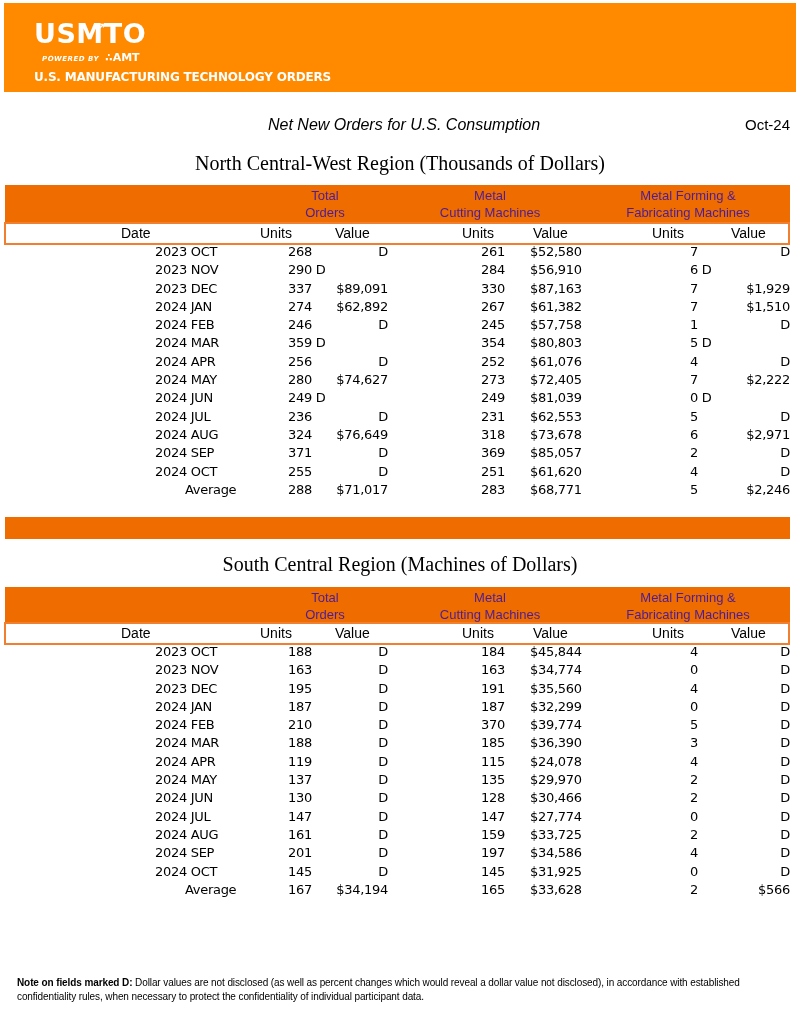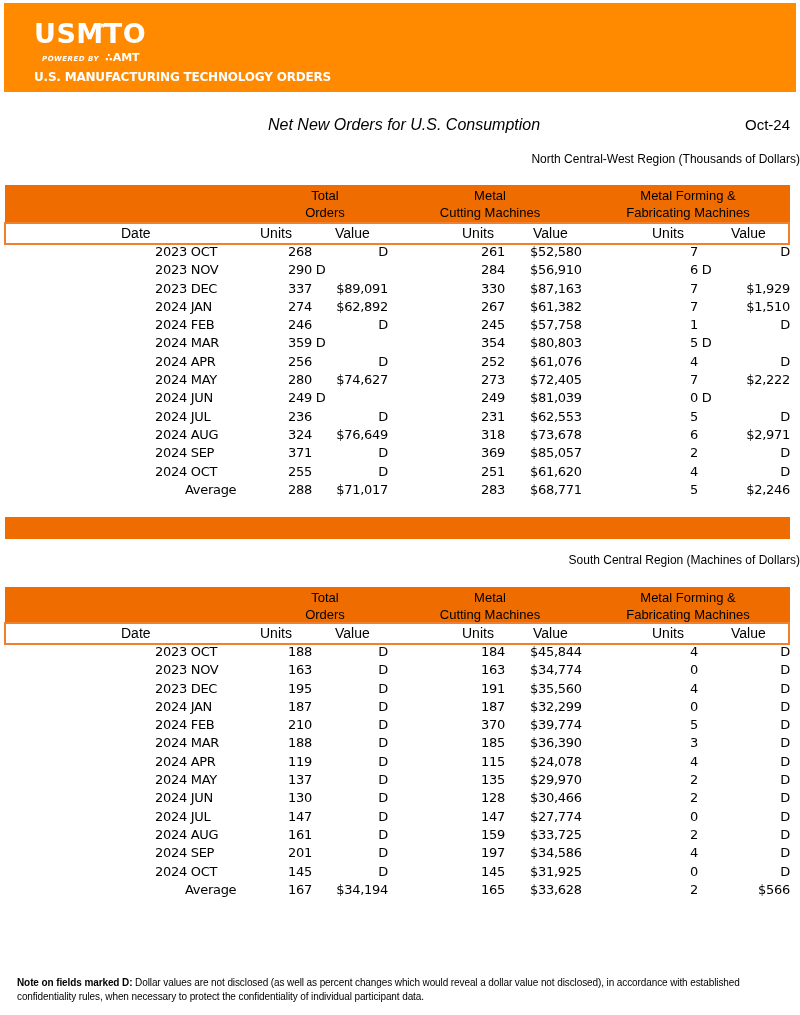--- a/index.html
+++ b/index.html
@@ -8,24 +8,24 @@
     .banner { position: absolute; left: 4px; top: 3px; width: 792px; height: 89px; background: #FF8A00; }
     .logo { position: absolute; left: 30px; top: 17px; color: #fff; font-family: "DejaVu Sans", sans-serif; font-weight: bold; font-size: 27px; letter-spacing: 0.5px; line-height: 28px; }
     .logo .arrow { position: absolute; left: 62px; top: -6px; font-size: 11px; }
     .powered { position: absolute; left: 38px; top: 48px; color: #fff; font-family: "DejaVu Sans", sans-serif; font-size: 7px; font-weight: bold; font-style: italic; letter-spacing: 0.5px; }
     .powered .amt { font-style: normal; font-size: 11px; margin-left: 3px; letter-spacing: 0; }
     .tagline { position: absolute; left: 30px; top: 67px; color: #fff; font-family: "DejaVu Sans", sans-serif; font-size: 12px; font-weight: bold; letter-spacing: -0.2px; }
 
     .report-title { position: absolute; left: 268px; top: 116px; font-size: 16px; font-style: italic; }
     .report-date { position: absolute; left: 745px; top: 116px; font-size: 15px; }
 
-    .region-title { position: absolute; left: 0; width: 800px; text-align: right; font-size: 12px; }
+    .region-title { position: absolute; left: 0; width: 800px; text-align: center; font-size: 20px; font-family: Liberation Serif, serif; }
 
     .thead-orange { position: absolute; left: 5px; width: 785px; height: 37px; background: #EE6C00; }
-    .grp { position: absolute; color: #000000; font-size: 13px; text-align: center; line-height: 17px; font-family: "Liberation Sans", sans-serif; }
+    .grp { position: absolute; color: #4c1d95; font-size: 13px; text-align: center; line-height: 17px; font-family: "Liberation Sans", sans-serif; }
     .grp.total { left: 270px; width: 100px; top: 2px; }
     .grp.cut { left: 420px; width: 130px; top: 2px; }
     .grp.form { left: 603px; width: 160px; top: 2px; }
 
     .thead-white { position: absolute; left: 4px; width: 782px; height: 19px; border: 2px solid #F08030; background: #fff; }
     .col-h { position: absolute; top: 1px; font-size: 14px; line-height: 17px; }
 
     .rows { position: absolute; left: 0; width: 800px; }
     .row { position: relative; height: 18.3px; font-size: 13px; line-height: 18px; font-family: "DejaVu Sans", sans-serif; letter-spacing: -0.3px; }
     .row span { position: absolute; top: 0; white-space: nowrap; }

